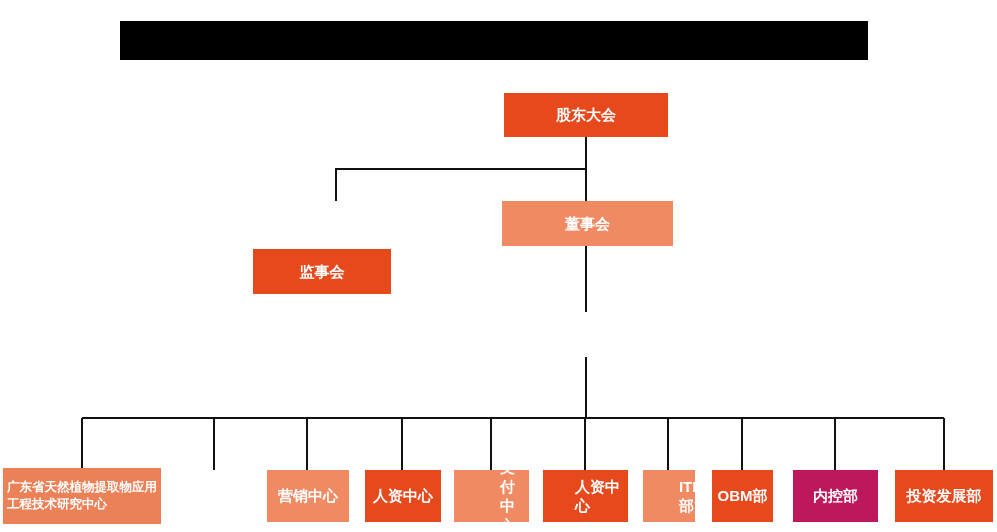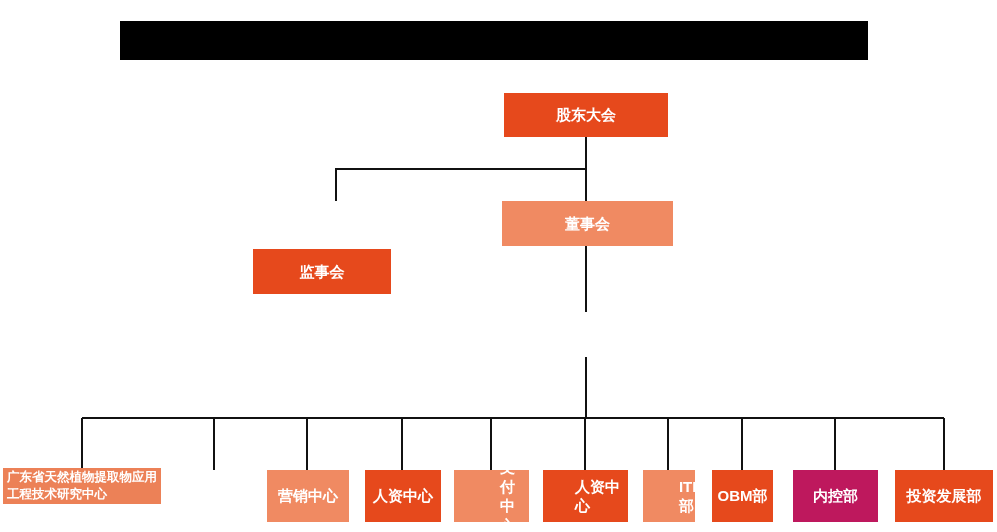--- a/index.html
+++ b/index.html
@@ -78,21 +78,21 @@
     <line x1="944" y1="418" x2="944" y2="470"></line>
   </svg>
 
   <div class="node" style="left: 504px; top: 93px; width: 164px; height: 44px; background: rgb(230, 73, 28);">股东大会</div>
 
   <div class="node" style="left: 253px; top: 201px; width: 138px; height: 45px; background: rgb(230, 73, 28); margin-top: 48px;">监事会</div>
 
   <div class="node" style="left: 502px; top: 201px; width: 171px; height: 45px; background: rgb(240, 138, 98);">董事会</div>
 
 
-  <div class="node small-text" style="left: 3px; top: 468px; width: 158px; height: 36px; background: rgb(236, 129, 87);">广东省天然植物提取物应用工程技术研究中心</div>
+  <div class="node small-text" style="left: 3px; top: 468px; width: 158px; height: 56px; background: rgb(236, 129, 87);">广东省天然植物提取物应用工程技术研究中心</div>
 
 
   <div class="node" style="left: 267px; top: 470px; width: 82px; height: 52px; background: rgb(240, 138, 98);">营销中心</div>
 
   <div class="node" style="left: 365px; top: 470px; width: 76px; height: 52px; background: rgb(230, 73, 28);">人资中心</div>
 
   <div class="node" style="left: 454px; top: 470px; width: 75px; height: 52px; background: rgb(240, 138, 98); padding-left: 46px;">交付中心</div>
 
   <div class="node" style="left: 543px; top: 470px; width: 85px; height: 52px; background: rgb(230, 73, 28); padding-left: 32px;">人资中心</div>
 

